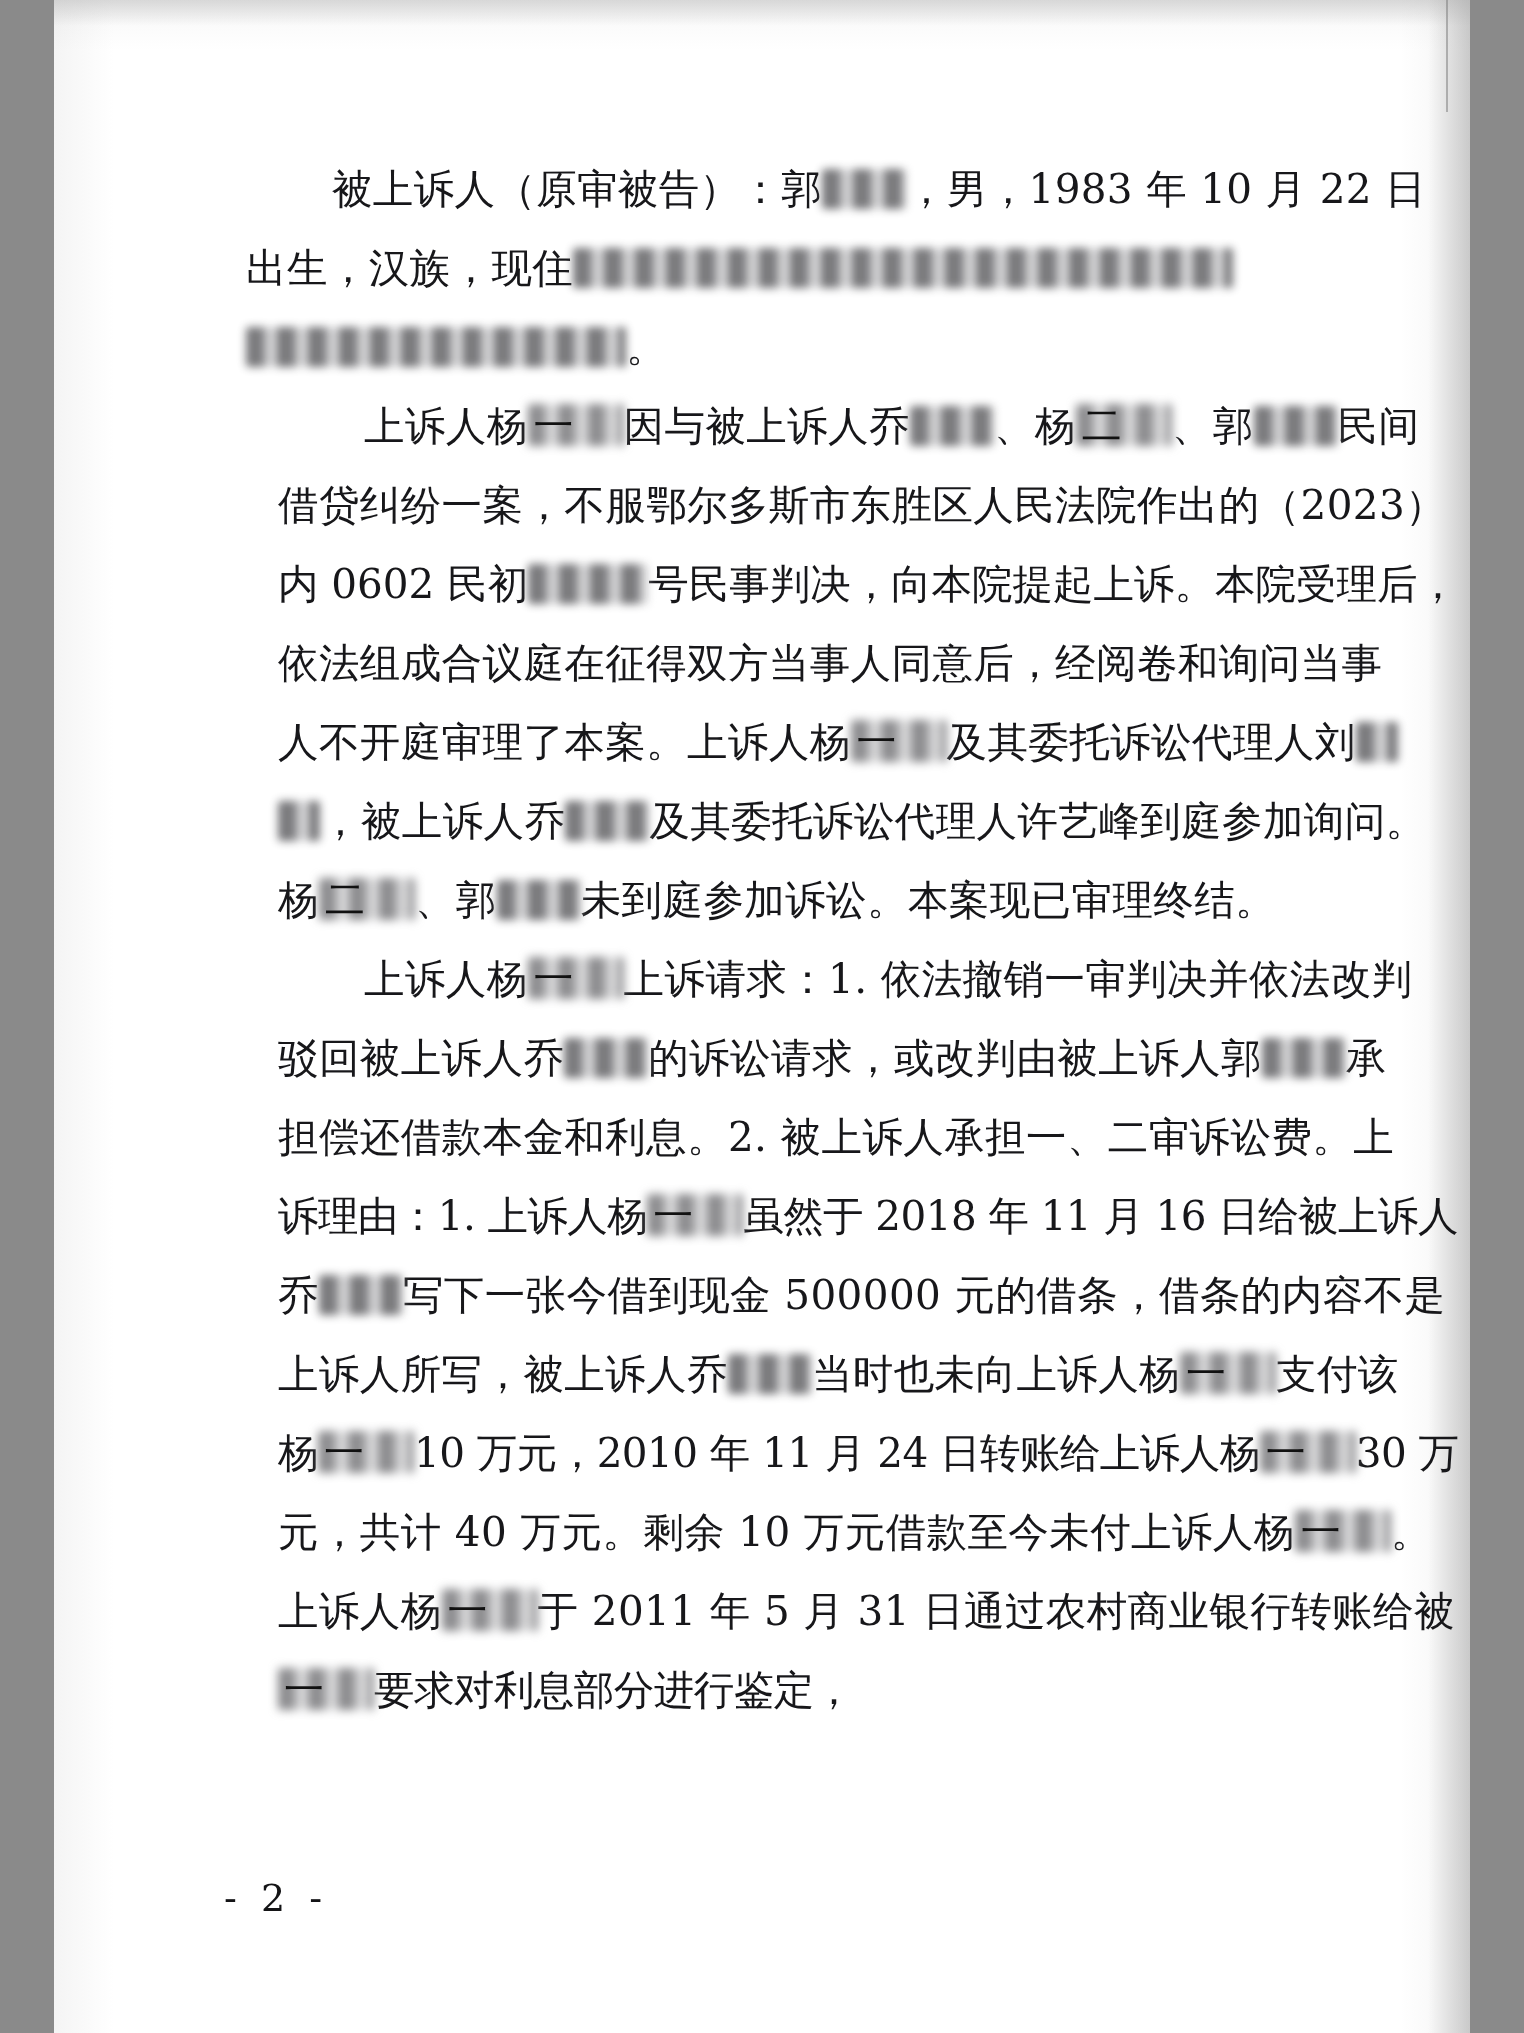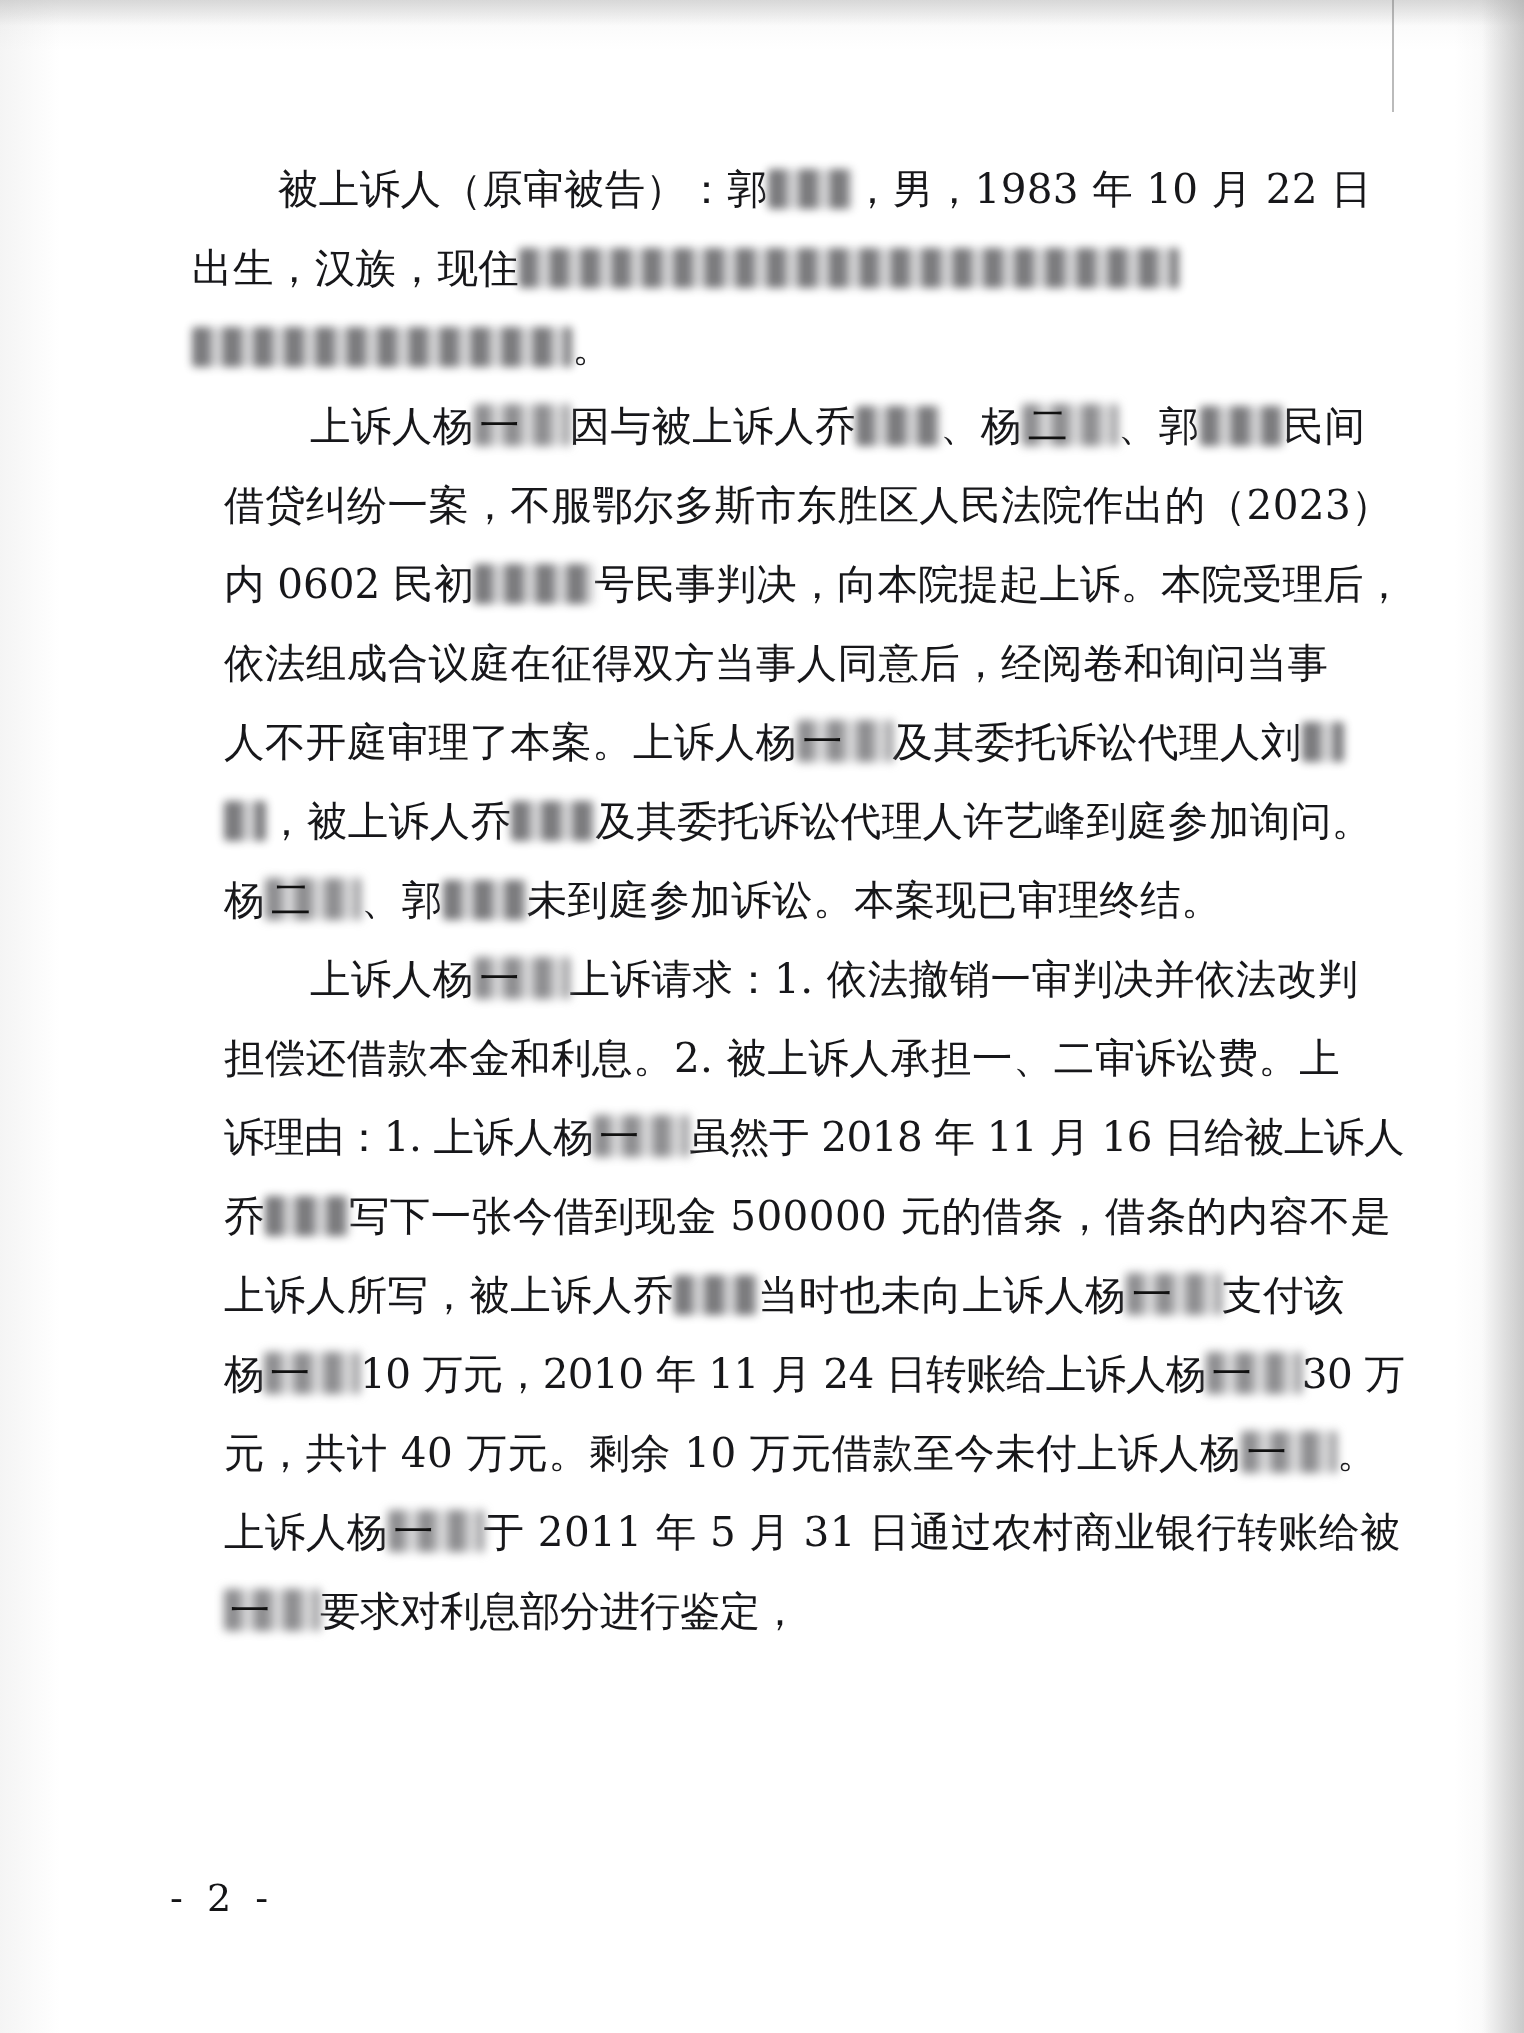--- a/index.html
+++ b/index.html
@@ -3,21 +3,21 @@
 <meta charset="utf-8">
 <title>Scanned Court Document Page</title>
 <style>
   html, body {
     margin: 0;
     padding: 0;
     background: #8a8a8a;
   }
   .page {
     position: relative;
-    width: 1524px;
+    width: 1416px;
     height: 2033px;
     margin: 0 auto;
     background: #ffffff;
     overflow: hidden;
     
     background-image:
       linear-gradient(to right, rgba(150,150,150,0.10) 0px, rgba(255,255,255,0) 60px),
       linear-gradient(to left,  rgba(150,150,150,0.12) 0px, rgba(255,255,255,0) 70px),
       linear-gradient(to bottom, rgba(170,170,170,0.10) 0px, rgba(255,255,255,0) 50px);
   }
@@ -169,20 +169,21 @@
         <div class="line indent"><span class="seg">上诉人杨</span><span class="redact-keep"><span class="blurbg"></span><span class="kept">一</span></span><span class="seg">因与被上诉人乔</span><span class="redact w2"></span><span class="seg">、杨</span><span class="redact-keep"><span class="blurbg"></span><span class="kept">二</span></span><span class="seg">、郭</span><span class="redact w2"></span><span class="seg">民间</span></div>
         <div class="line"><span class="seg">借贷纠纷一案，不服鄂尔多斯市东胜区人民法院作出的（2023）</span></div>
         <div class="line"><span class="seg" style="letter-spacing: -0.0137931px;">内 0602 民初</span><span class="redact w3"></span><span class="seg" style="letter-spacing: -0.0137931px;">号民事判决，向本院提起上诉。本院受理后，</span></div>
         <div class="line"><span class="seg">依法组成合议庭在征得双方当事人同意后，经阅卷和询问当事</span></div>
         <div class="line"><span class="seg">人不开庭审理了本案。上诉人杨</span><span class="redact-keep"><span class="blurbg"></span><span class="kept">一</span></span><span class="seg">及其委托诉讼代理人刘</span><span class="redact w1"></span></div>
         <div class="line"><span class="redact w1"></span><span class="seg">，被上诉人乔</span><span class="redact w2"></span><span class="seg">及其委托诉讼代理人许艺峰到庭参加询问。</span></div>
         <div class="line"><span class="seg">杨</span><span class="redact-keep"><span class="blurbg"></span><span class="kept">二</span></span><span class="seg">、郭</span><span class="redact w2"></span><span class="seg">未到庭参加诉讼。本案现已审理终结。</span></div>
       </div>
       <div class="para">
         <div class="line indent"><span class="seg">上诉人杨</span><span class="redact-keep"><span class="blurbg"></span><span class="kept">一</span></span><span class="seg">上诉请求：1. 依法撤销一审判决并依法改判</span></div>
+        <div class="line"><span class="seg">驳回被上诉人乔</span><span class="redact w2"></span><span class="seg">的诉讼请求，或改判由被上诉人郭</span><span class="redact w2"></span><span class="seg">承</span></div>
         <div class="line"><span class="seg">担偿还借款本金和利息。2. 被上诉人承担一、二审诉讼费。上</span></div>
         <div class="line"><span class="seg" style="letter-spacing: -0.572222px;">诉理由：1. 上诉人杨</span><span class="redact-keep"><span class="blurbg"></span><span class="kept">一</span></span><span class="seg" style="letter-spacing: -0.572222px;">虽然于 2018 年 11 月 16 日给被上诉人</span></div>
         <div class="line"><span class="seg">乔</span><span class="redact w2"></span><span class="seg">写下一张今借到现金 500000 元的借条，借条的内容不是</span></div>
         <div class="line"><span class="seg">上诉人所写，被上诉人乔</span><span class="redact w2"></span><span class="seg">当时也未向上诉人杨</span><span class="redact-keep"><span class="blurbg"></span><span class="kept">一</span></span><span class="seg">支付该</span></div>
         <div class="line"><span class="seg" style="letter-spacing: -0.541176px;">杨</span><span class="redact-keep"><span class="blurbg"></span><span class="kept">一</span></span><span class="seg" style="letter-spacing: -0.541176px;">10 万元，2010 年 11 月 24 日转账给上诉人杨</span><span class="redact-keep"><span class="blurbg"></span><span class="kept">一</span></span><span class="seg" style="letter-spacing: -0.541176px;">30 万</span></div>
         <div class="line"><span class="seg">元，共计 40 万元。剩余 10 万元借款至今未付上诉人杨</span><span class="redact-keep"><span class="blurbg"></span><span class="kept">一</span></span><span class="seg">。</span></div>
         <div class="line"><span class="seg">上诉人杨</span><span class="redact-keep"><span class="blurbg"></span><span class="kept">一</span></span><span class="seg">于 2011 年 5 月 31 日通过农村商业银行转账给被</span></div>
         <div class="line"><span class="redact-keep"><span class="blurbg"></span><span class="kept">一</span></span><span class="seg" style="letter-spacing: -0.535484px;">要求对利息部分进行鉴定，</span></div>
       </div>
     </div>

